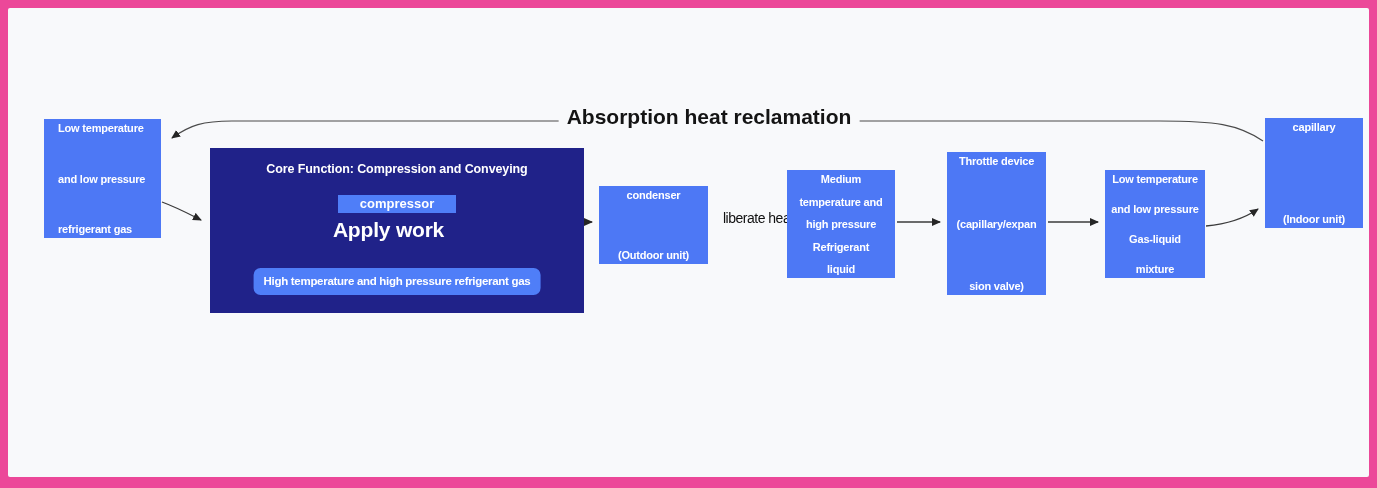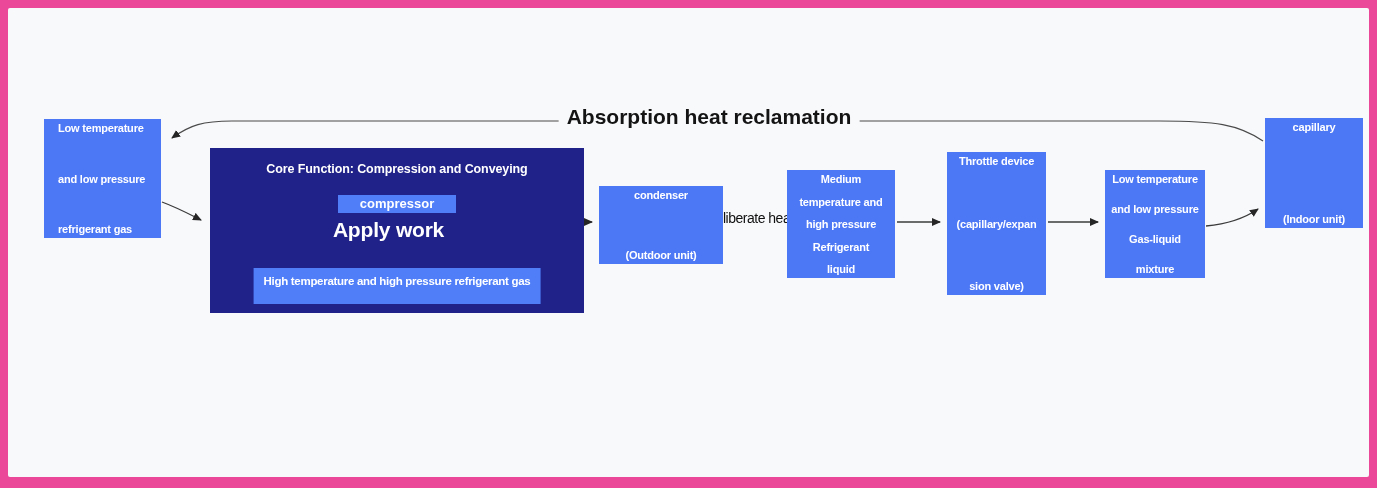--- a/index.html
+++ b/index.html
@@ -5,35 +5,35 @@
   html,body{margin:0;padding:0;background:#ffffff;}
   .stage{position:relative;width:1377px;height:488px;background:#ec4899;overflow:hidden;
          font-family:"Liberation Sans","DejaVu Sans",sans-serif;}
   .panel{position:absolute;left:8px;top:8px;width:1361px;height:469px;background:#f8f9fb;border-radius:2px;}
   .overlay{position:absolute;left:0;top:0;z-index:1;pointer-events:none;}
   .node{position:absolute;z-index:2;background:#4d78f5;color:#ffffff;font-weight:bold;font-size:11px;
         line-height:18px;letter-spacing:-0.2px;display:flex;flex-direction:column;justify-content:space-between;
         align-items:center;text-align:center;box-sizing:border-box;}
   .node span{display:block;}
   #node-low{left:44px;top:119px;width:117px;height:119px;align-items:flex-start;text-align:left;padding-left:14px;}
-  #node-condenser{left:599px;top:186px;width:124px;height:78px;}
+  #node-condenser{left:599px;top:186px;width:109px;height:78px;}
   #node-medium{left:787px;top:170px;width:108px;height:108px;}
   #node-throttle{left:947px;top:152px;width:99px;height:143px;}
   #node-mixture{left:1105px;top:170px;width:100px;height:108px;}
   #node-evaporator{left:1265px;top:118px;width:98px;height:110px;}
   .core{position:absolute;left:210px;top:148px;width:326px;height:165px;background:#202289;z-index:2;padding-left:48px;}
   .core-title{position:absolute;top:14px;left:0;right:0;text-align:center;color:#ffffff;font-weight:bold;
               font-size:12.5px;letter-spacing:-0.1px;}
   .chip{position:absolute;left:50%;transform:translateX(-50%);background:#4f7ef8;color:#ffffff;
         font-weight:bold;text-align:center;}
   .chip-compressor{top:47px;width:118px;height:18px;line-height:18px;font-size:13px;}
   .apply-work{position:absolute;top:70px;left:0;right:17px;text-align:center;color:#ffffff;font-weight:bold;
               font-size:21px;letter-spacing:-0.2px;}
-  .chip-output{top:120px;height:36px;line-height:27px;font-size:11.5px;letter-spacing:-0.3px;
-               padding:0 10px;white-space:nowrap;}
+  .chip-output{top:120px;height:27px;line-height:27px;font-size:11.5px;letter-spacing:-0.3px;
+               padding:0 10px;white-space:nowrap;border-radius:7px;}
   .diagram-title{position:absolute;left:709px;top:105px;transform:translateX(-50%);z-index:3;
                  font-size:21px;font-weight:bold;color:#141414;background:#f8f9fb;padding:0 8px;white-space:nowrap;}
   .label-liberate{position:absolute;left:708px;top:210px;z-index:2;font-size:14px;letter-spacing:-0.5px;
                   color:#101010;white-space:nowrap;padding-left:15px;}
 </style>
 </head>
 <body>
 
 <div class="stage">
   <div class="panel"></div>

